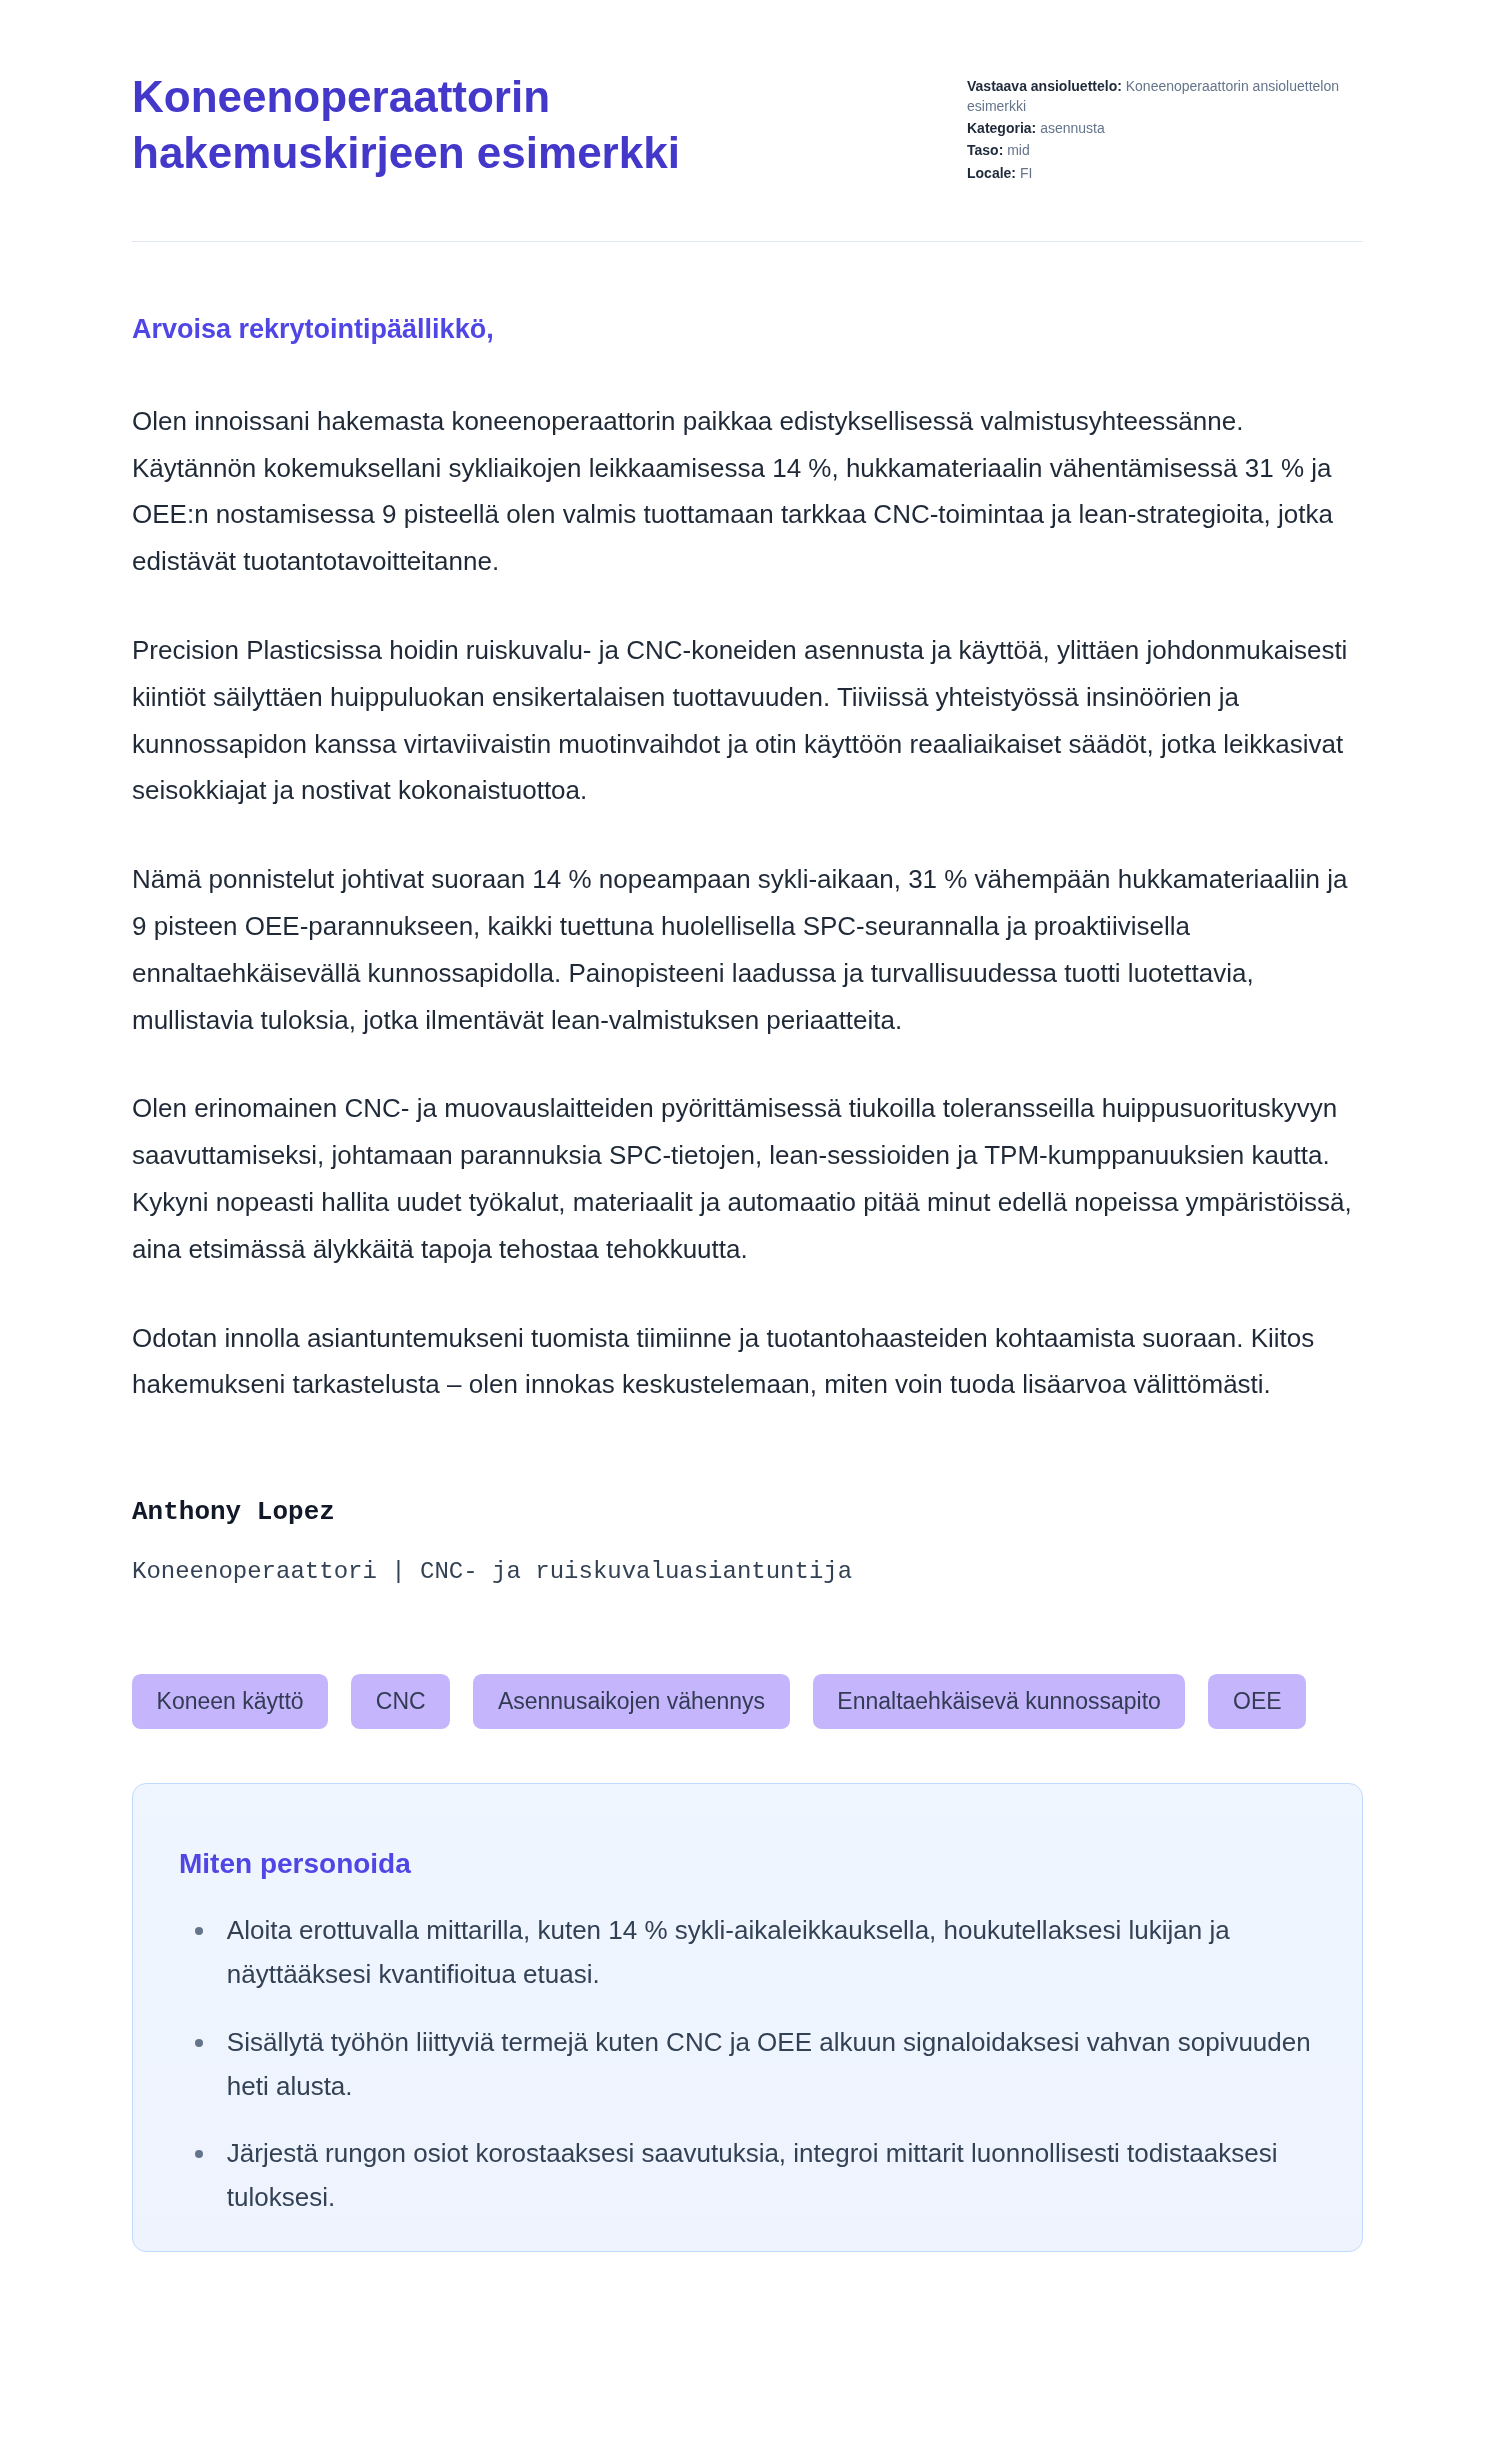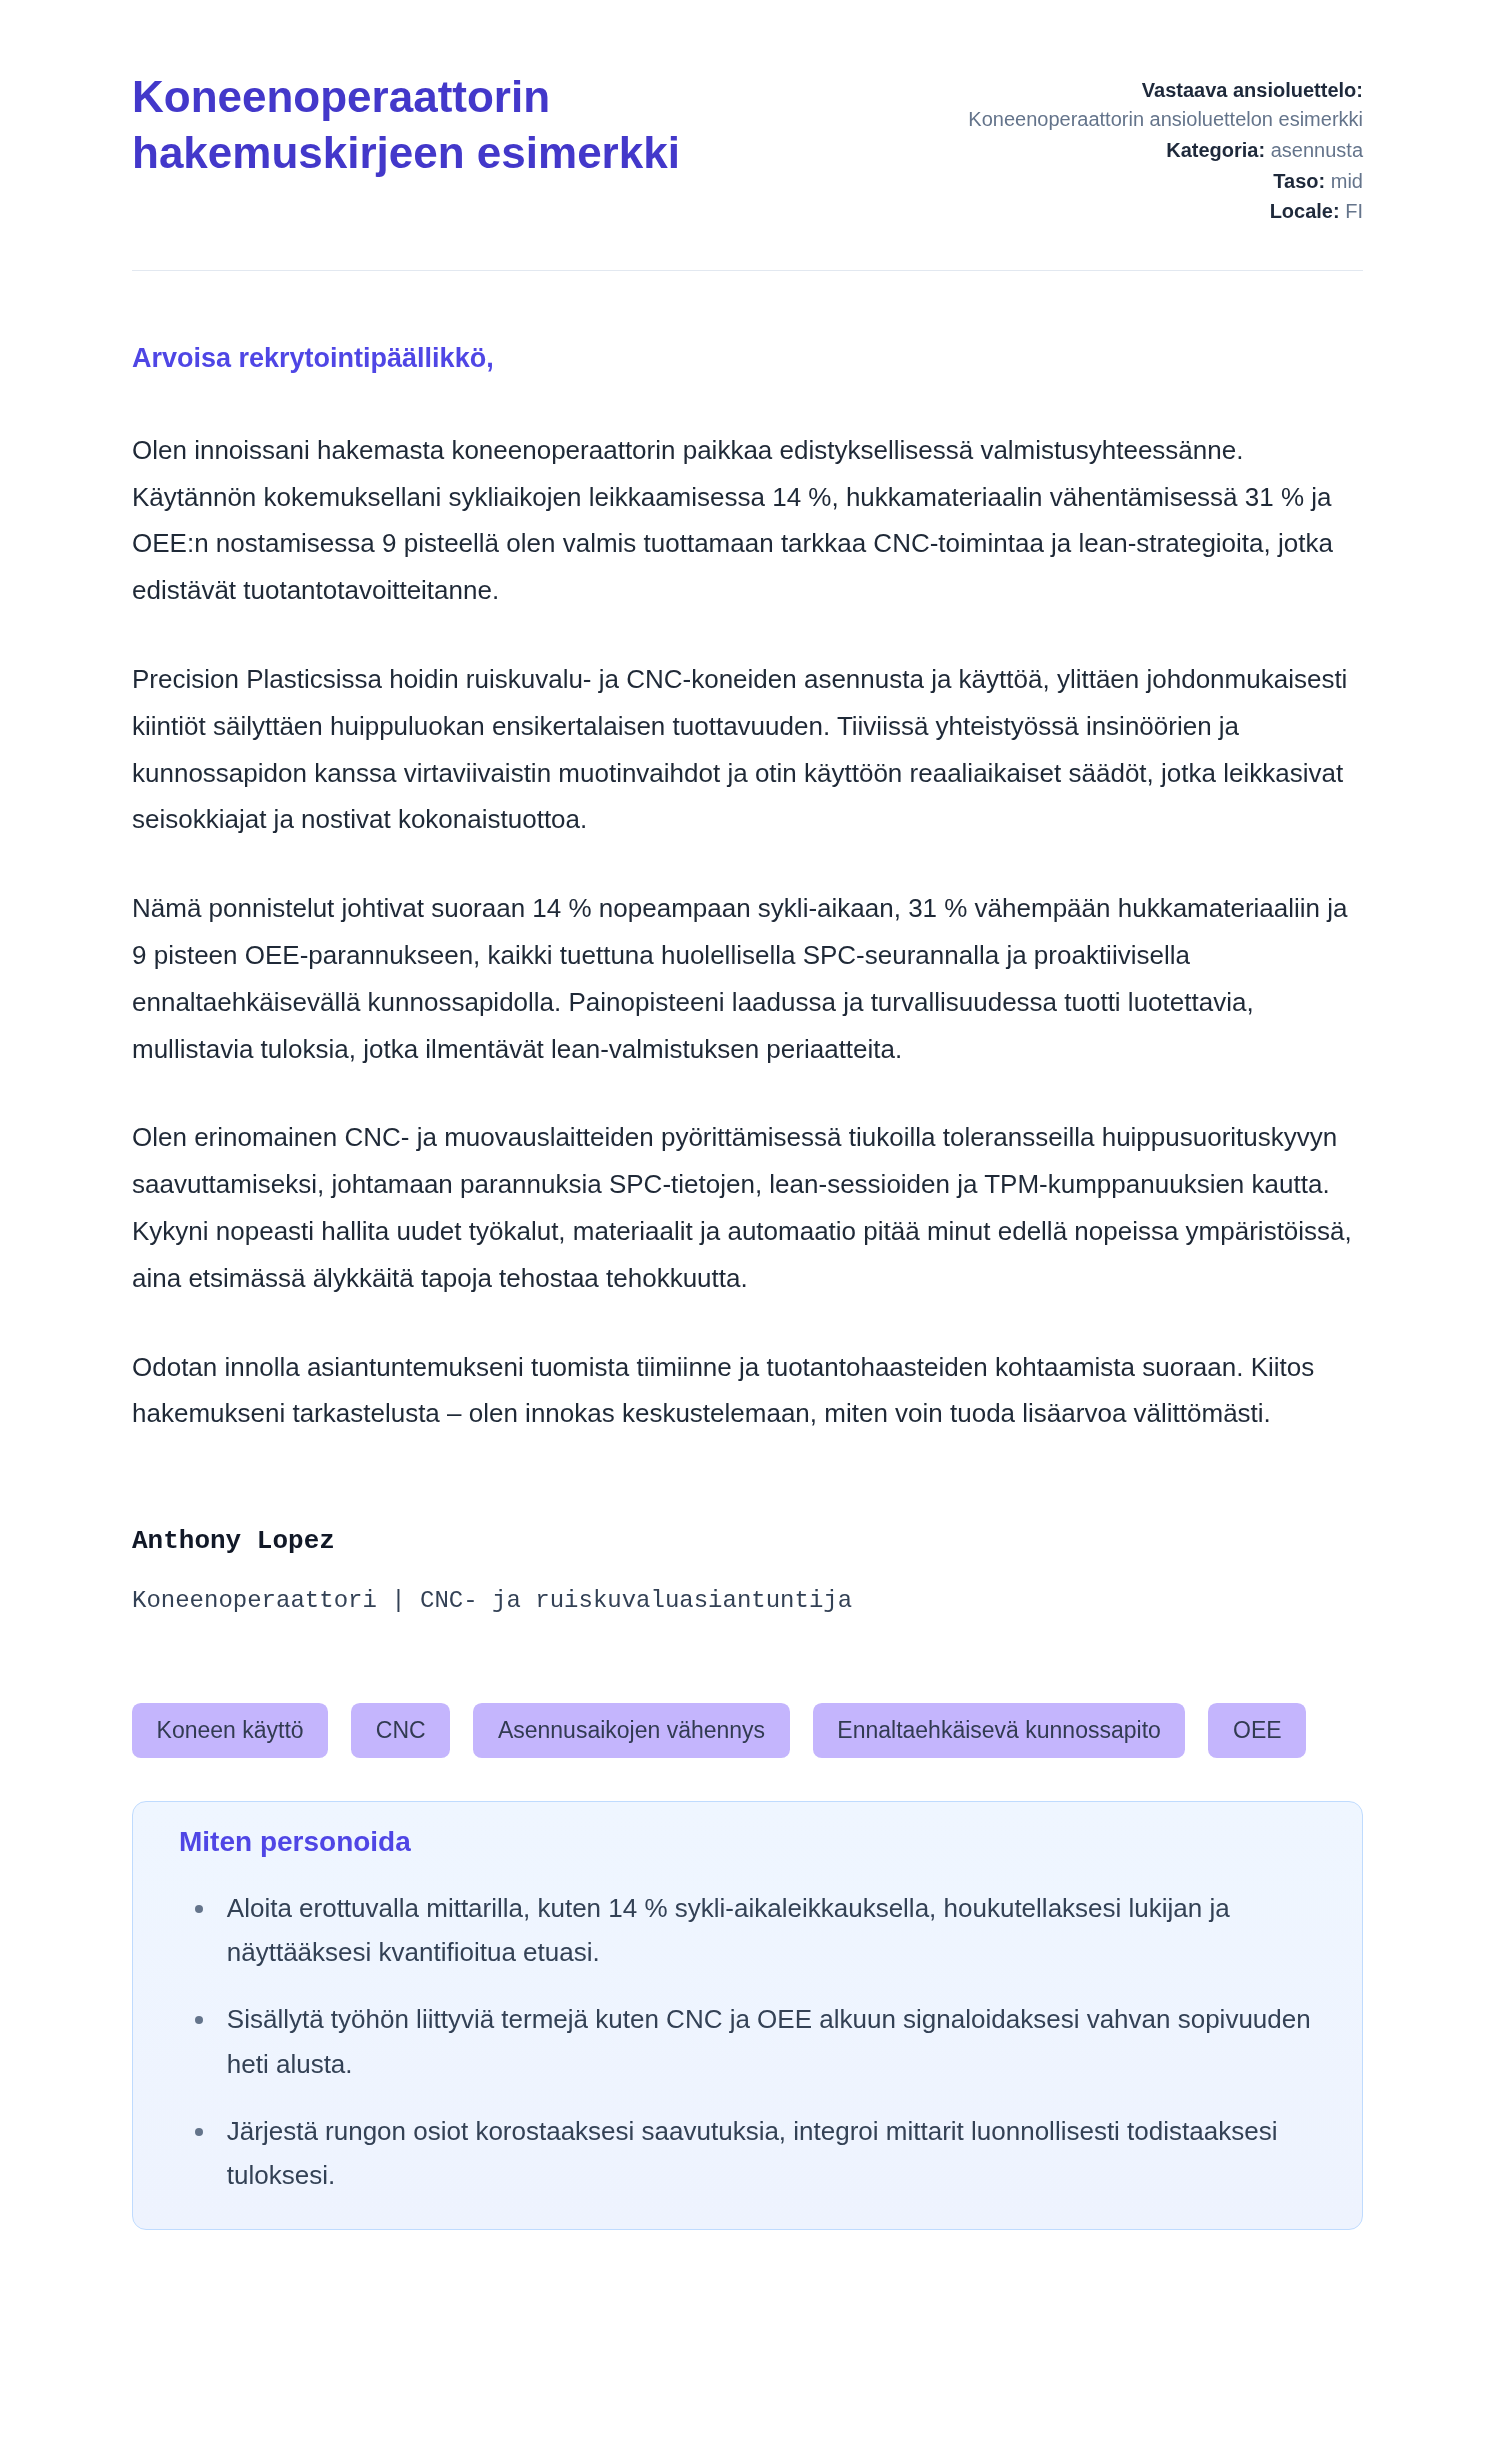--- a/index.html
+++ b/index.html
@@ -35,22 +35,22 @@
     margin: 0;
     font-size: 29px;
     line-height: 1.5;
     font-weight: 700;
     color: #334155;
     max-width: 871px;
   }
   .meta {
     width: 396px;
     flex: 0 0 auto;
-    text-align: right;
-    font-size: 20px;
+    text-align: left;
+    font-size: 14px;
     line-height: 1.45;
     color: #64748b;
     padding-top: 7px;
   }
   .meta-row { margin-bottom: 1.8px; }
   .meta-label { font-weight: 700; color: #1e293b; }
   .meta-value { color: #64748b; }
 
   .divider {
     border: none;
@@ -100,25 +100,25 @@
     color: #323b52;
     font-size: 23px;
     line-height: 1;
     padding: 16px 24.6px;
     border-radius: 8.8px;
     white-space: nowrap;
   }
 
   
   .callout {
-    margin-top: 43px;
+    margin-top: 54px;
     background: linear-gradient(180deg, #eff6ff 0%, #eef3fe 100%);
     border: 0.9px solid #bfdbfe;
     border-radius: 14px;
-    padding: 24px 46px 32px 46px;
+    padding: 64px 46px 32px 46px;
   }
   .callout-heading {
     margin: 0 0 28px 0;
     font-size: 28px;
     font-weight: 700;
     color: #4f46e5;
   }
   .tips-list {
     margin: 0;
     padding-left: 39px;

